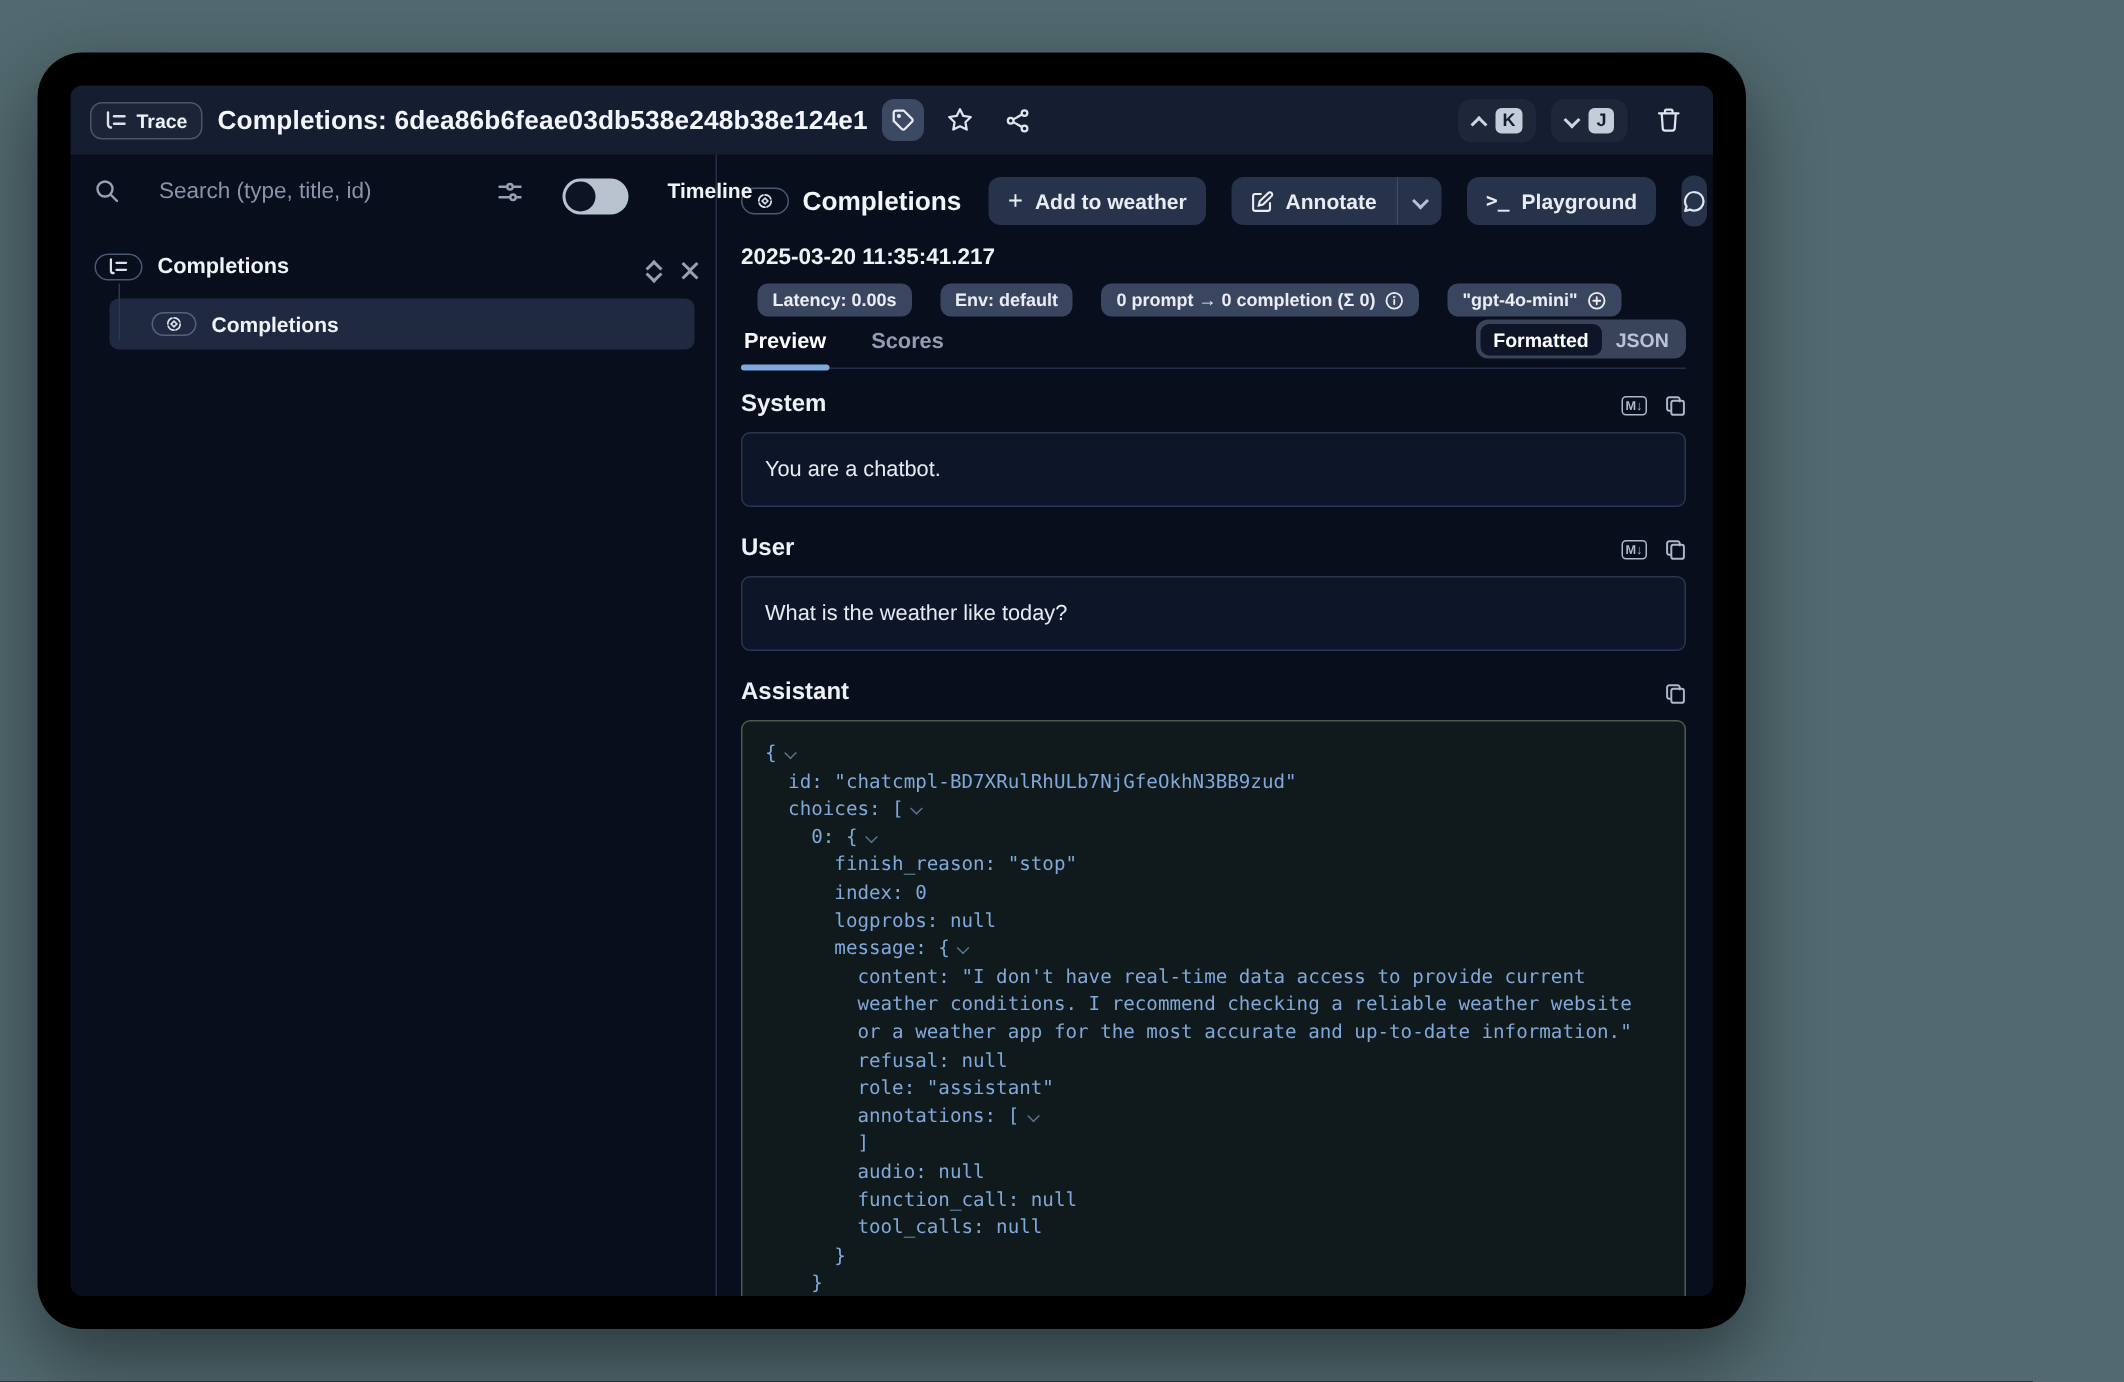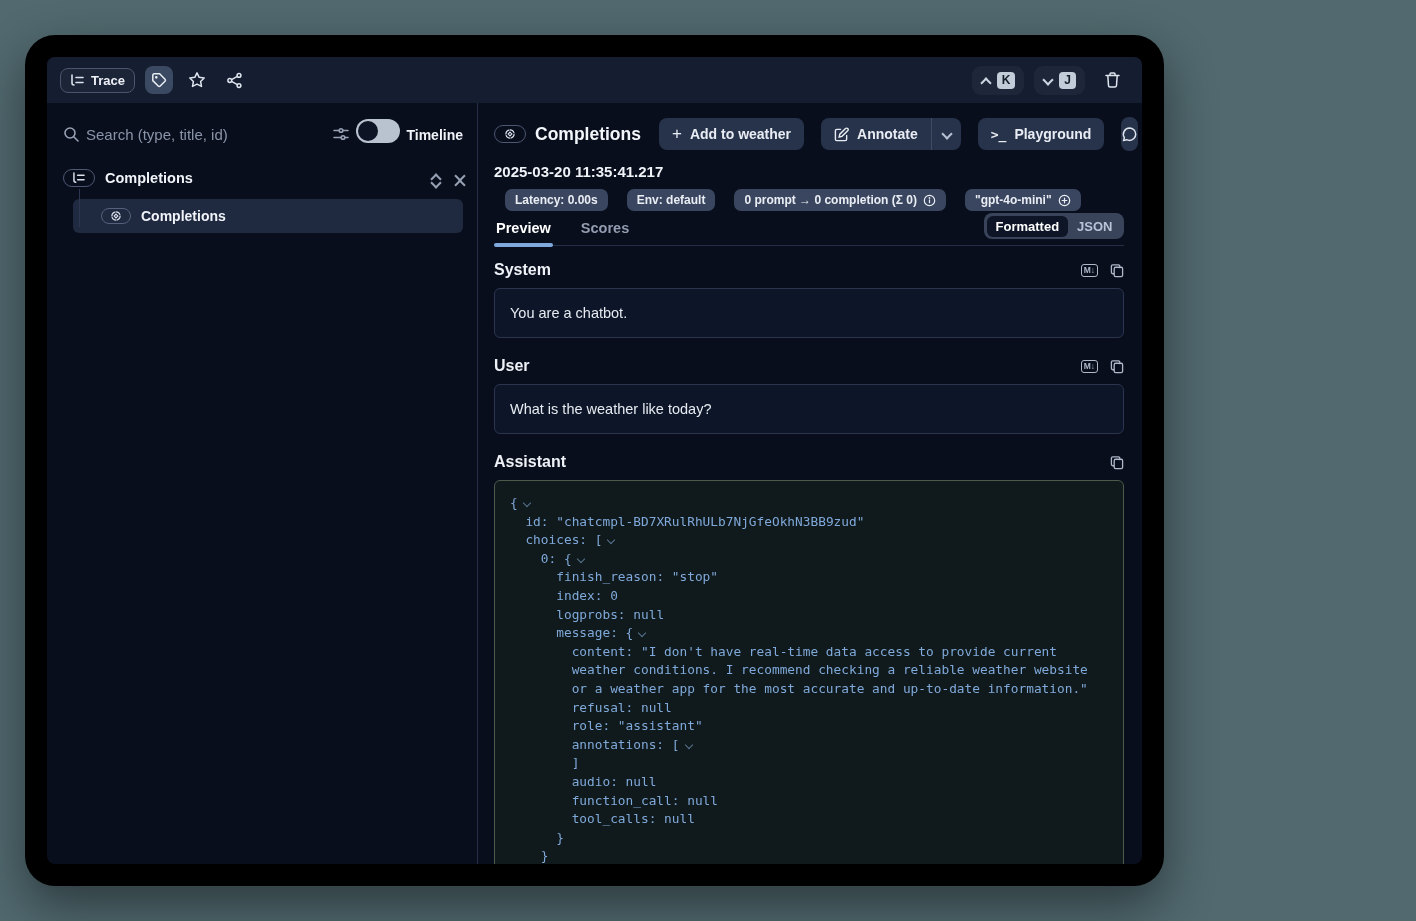--- a/index.html
+++ b/index.html
@@ -61,21 +61,21 @@
   .chevron.down::before { transform:rotate(-45deg); top:0; }
   .chevron.up::before   { transform:rotate(135deg); top:3px; }
   
   .bodyrow { flex:1; display:flex; min-height:0; }
   .sidebar {
     width:431px; flex:0 0 431px;
     border-right:1px solid #262f47;
     padding:16px 14px 0 16px;
     position:relative;
   }
-  .search-row { display:flex; align-items:flex-end; gap:6px; color:#97a1b3; }
+  .search-row { display:flex; align-items:flex-start; gap:26px; color:#97a1b3; }
   .search-input {
     flex:1; background:transparent; border:none; outline:none;
     color:#dfe4ec; font-size:15px; font-family:"Liberation Sans", sans-serif;
   }
   .search-input::placeholder { color:#8a94a8; }
   .toggle {
     width:44px; height:24px; border-radius:12px;
     background:#b9c3d0; position:relative; cursor:pointer; flex:0 0 44px;
   }
   .toggle .knob {
@@ -176,20 +176,21 @@
       <span class="trace-badge">
         <span>
           <svg width="15" height="13" viewBox="0 0 15 13" fill="none" stroke="#dbe1ea" stroke-width="1.6" stroke-linecap="round">
             <path d="M2 1v8a2 2 0 0 0 2 2"></path>
               <path d="M6 3.5h7"></path>
               <path d="M6 8.5h7"></path>
           </svg>
         </span>
         <span>Trace</span>
       </span>
+      <span class="top-title">Completions: 6dea86b6feae03db538e248b38e124e1</span>
       <span class="icon-btn hl">
         <span>
           <svg width="16" height="16" viewBox="0 0 16 16" fill="none" stroke="#e8edf4" stroke-width="1.5" stroke-linejoin="round">
             <path d="M8.6 1.8 14 7.2a1.4 1.4 0 0 1 0 2L9.2 14a1.4 1.4 0 0 1-2 0L1.8 8.6V3.2a1.4 1.4 0 0 1 1.4-1.4z"></path>
             <circle cx="5.3" cy="5.3" r="0.6" fill="#e8edf4"></circle>
           </svg>
         </span>
       </span>
       <span class="icon-btn">
         <span>

